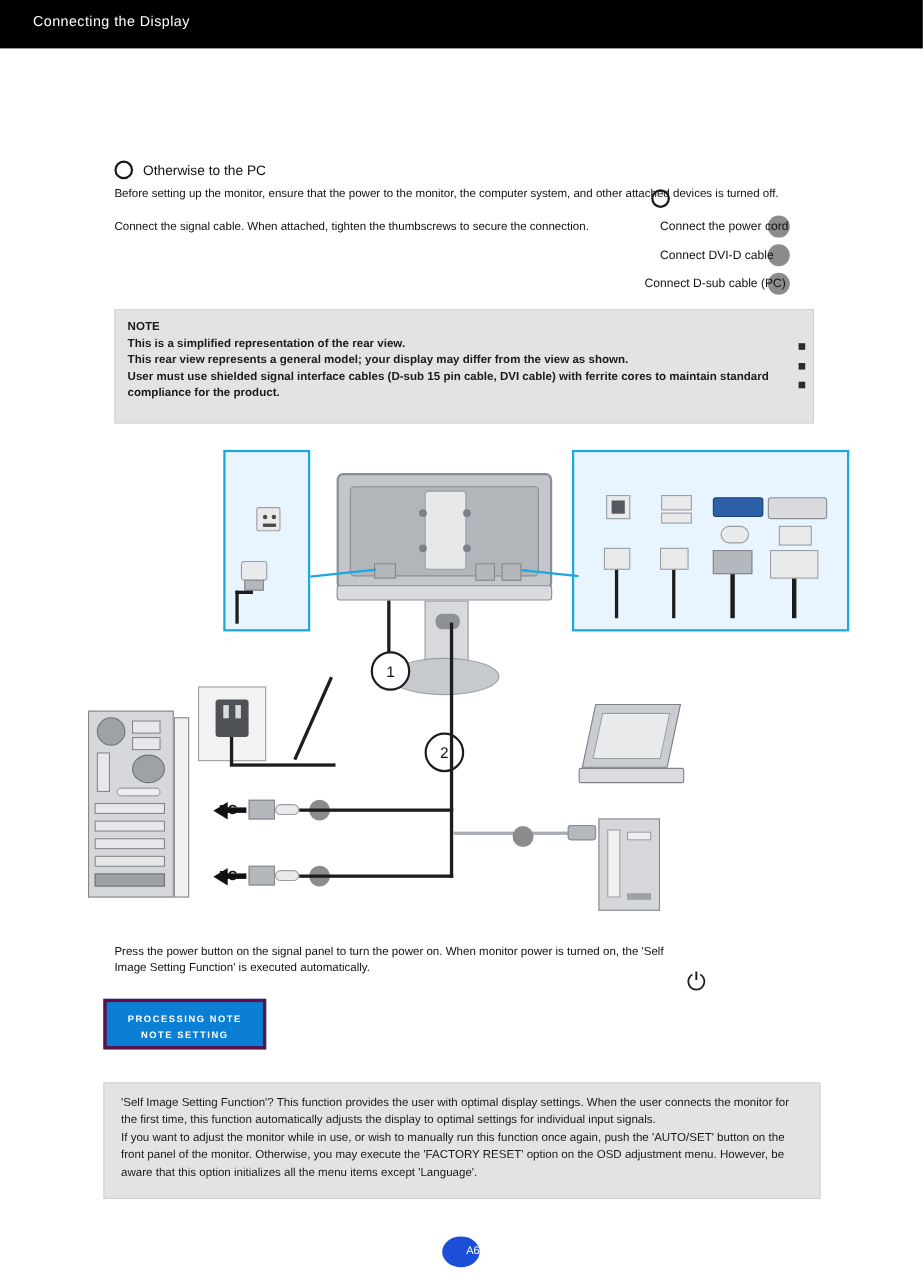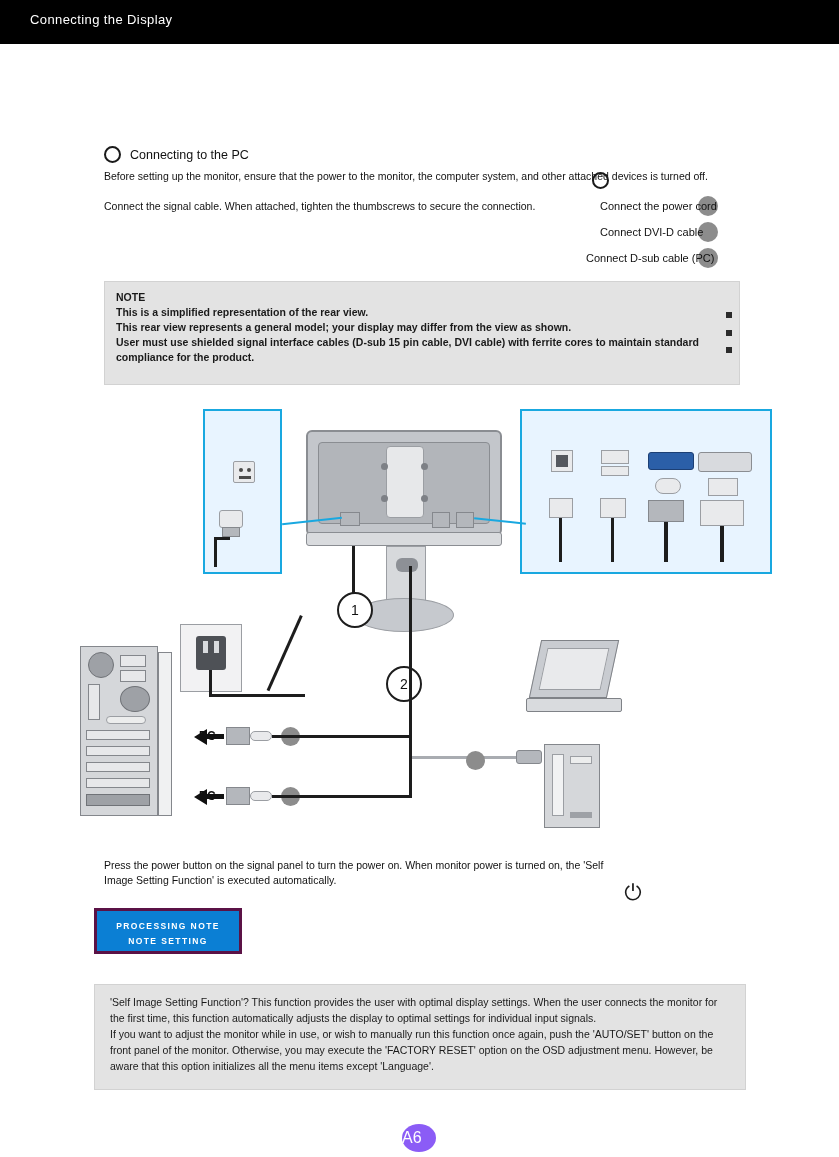--- a/index.html
+++ b/index.html
@@ -161,43 +161,43 @@
     line-height: 26px;
     text-align: center;
   }
 
   
   .page-num {
     position: absolute;
     left: 402px; top: 1124px;
     width: 34px; height: 28px;
     border-radius: 50%;
-    background: #8b5cf6;
+    background: #1d4ed8;
     color: #ffffff;
-    font-size: 16px;
-    text-align: left;
+    font-size: 10px;
+    text-align: right;
     line-height: 28px;
   }
   .footnote {
     position: absolute;
     font-size: 10.5px;
     color: #1a1a1a;
     line-height: 16px;
     white-space: pre-line;
   }
 </style>
 </head>
 <body>
 
 <div class="header-band">
   <div class="header-title">Connecting the Display</div>
 </div>
 
 <div class="circle-marker" style="left:104px; top:146px;"></div>
-<div class="heading-text" style="left:130px; top:148px; font-size:12.5px;">Connecting to the PC</div>
+<div class="heading-text" style="left:130px; top:148px; font-size:12.5px;">Otherwise to the PC</div>
 <div class="heading-text" style="left:104px; top:170px; font-size:10.5px; width:700px; white-space:normal;">Before setting up the monitor, ensure that the power to the monitor, the computer system, and other attached devices is turned off.</div>
 
 <div class="circle-marker" style="left:592px; top:172px;"></div>
 <div class="heading-text" style="left:104px; top:200px; font-size:10.5px; width:680px; white-space:normal;">Connect the signal cable. When attached, tighten the thumbscrews to secure the connection.</div>
 
 <div class="disc" style="left:698px; top:196px;"></div>
 <div class="disc-label" style="left:600px; top:200px;">Connect the power cord</div>
 
 <div class="disc" style="left:698px; top:222px;"></div>
 <div class="disc-label" style="left:600px; top:226px;">Connect DVI-D cable</div>

